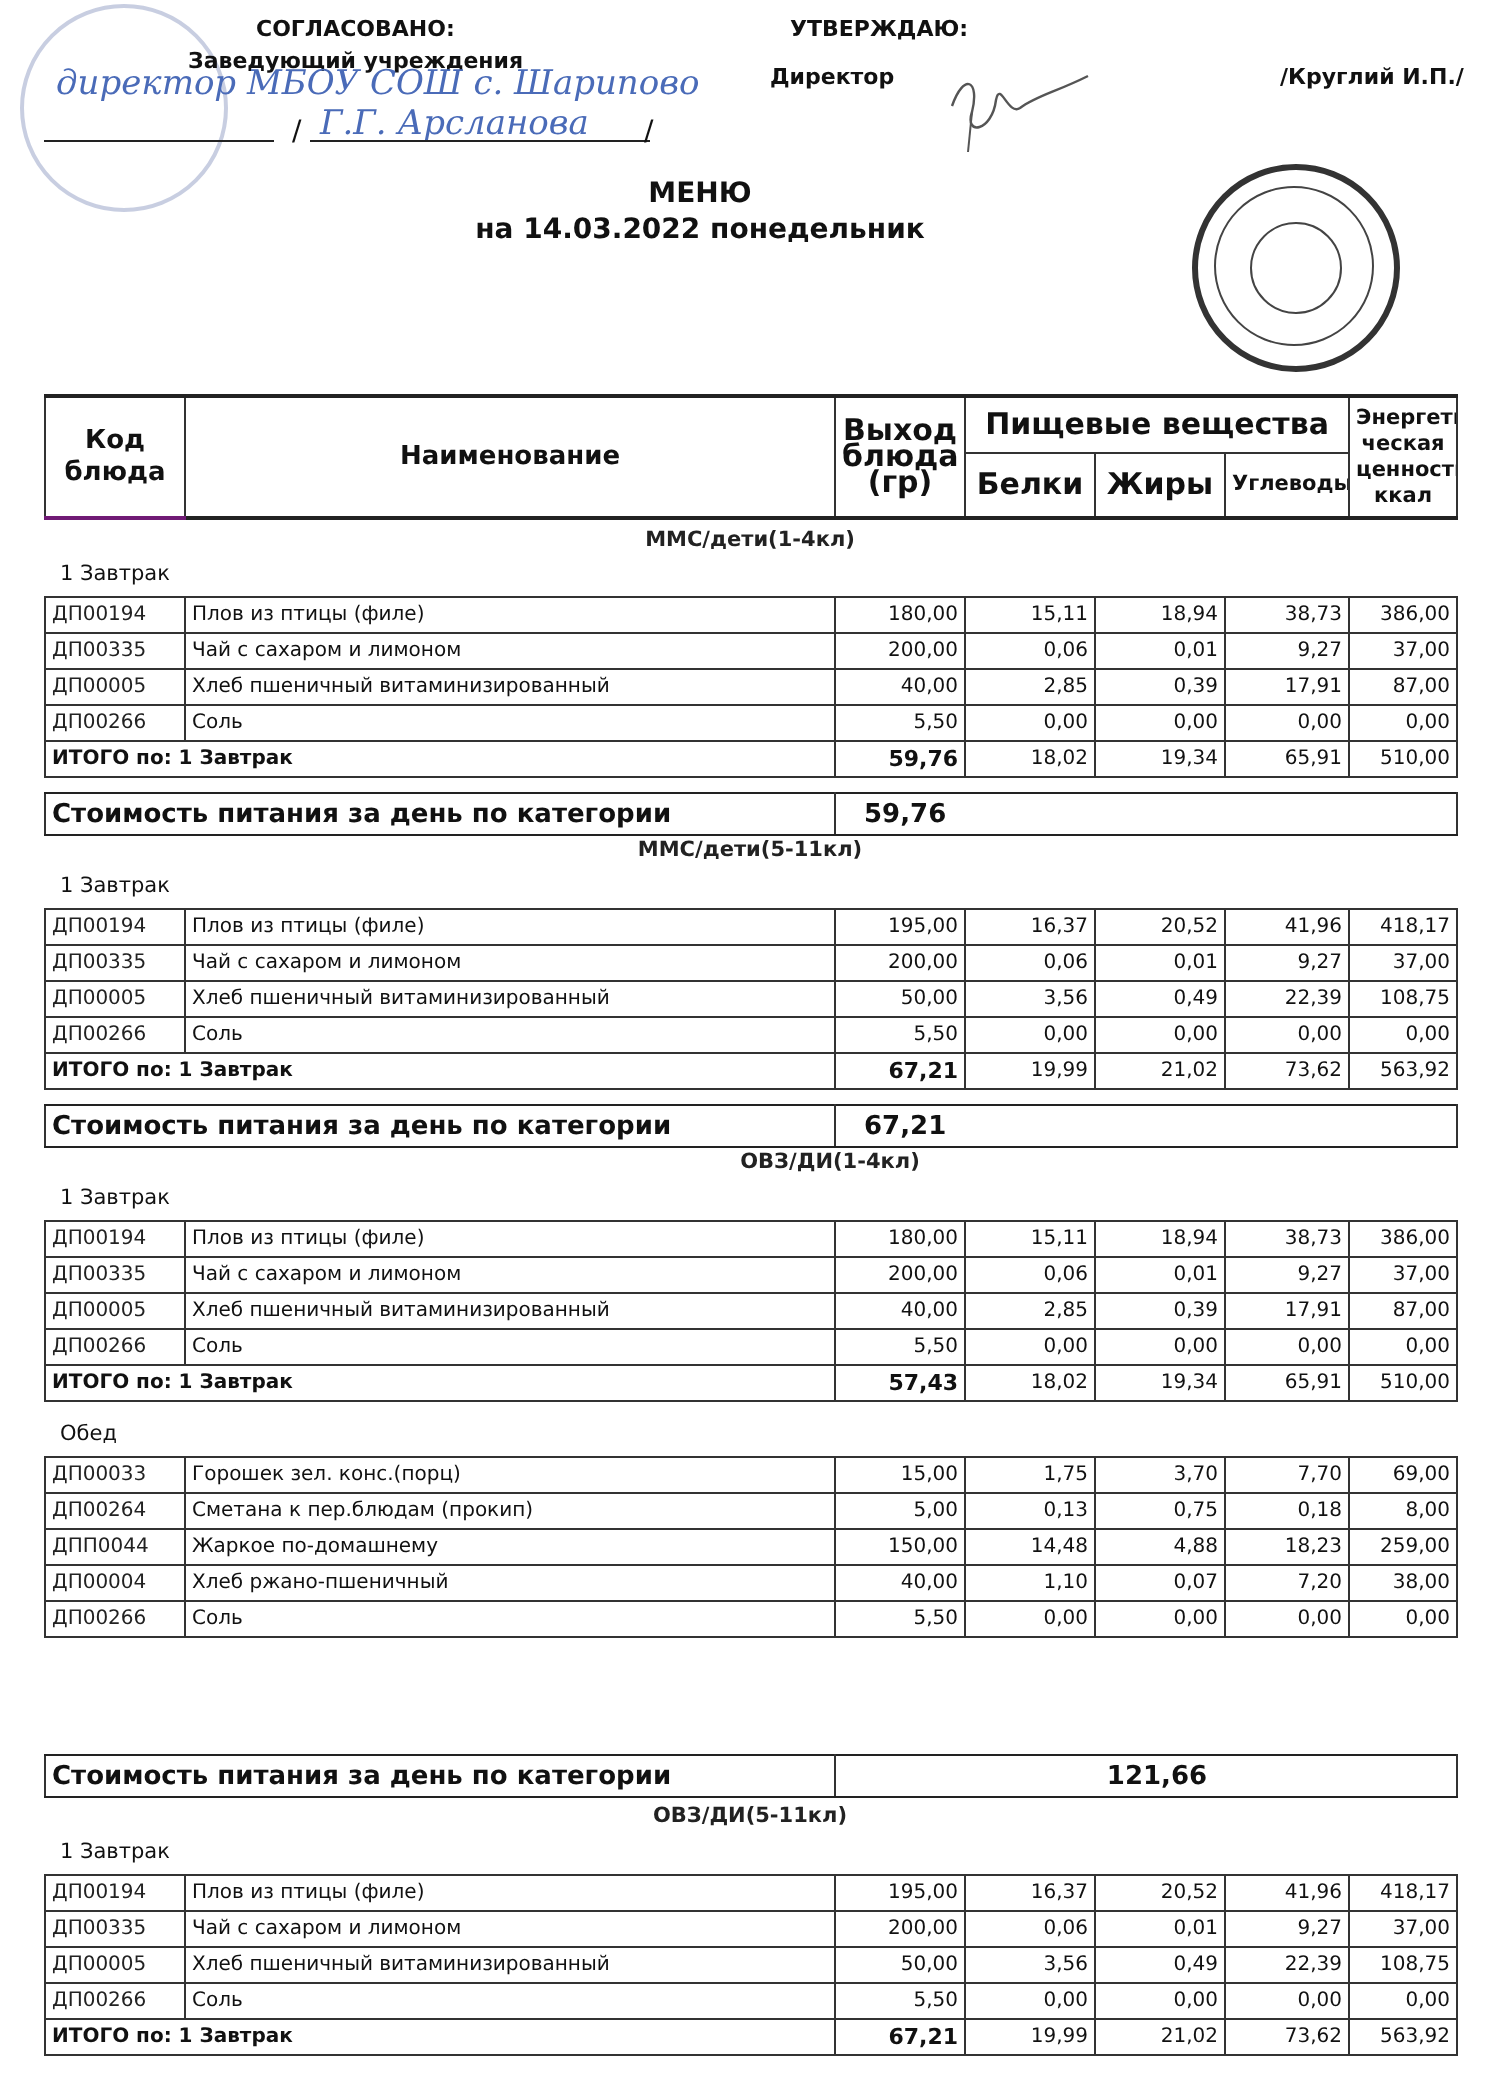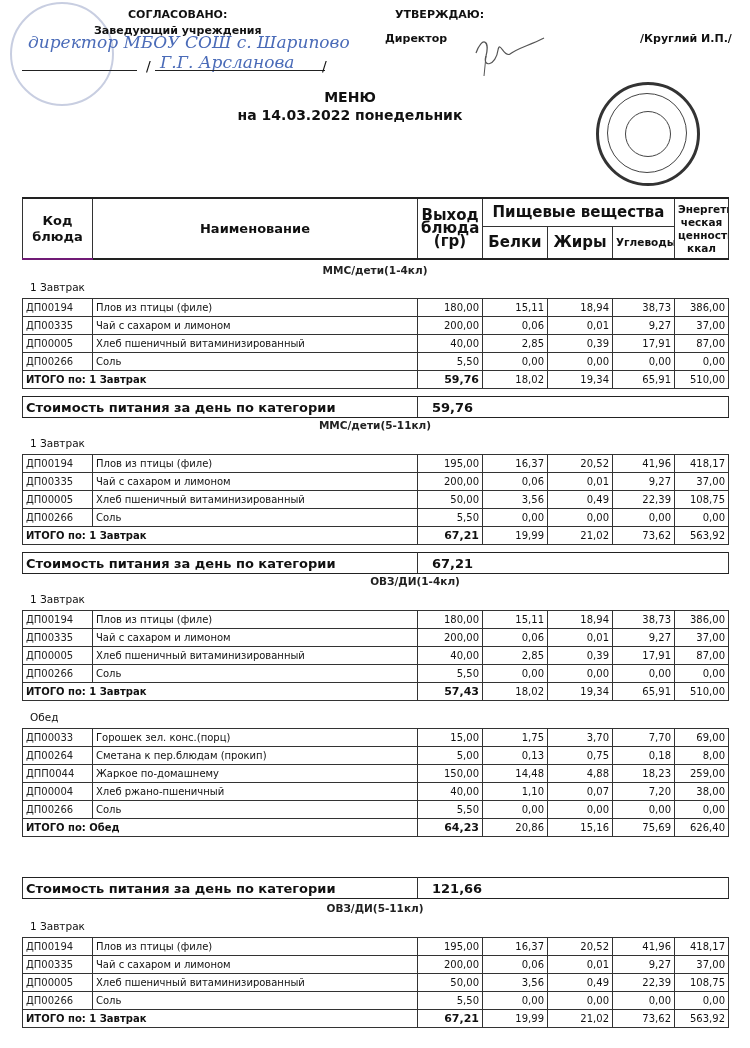--- a/index.html
+++ b/index.html
@@ -335,39 +335,31 @@
         </tr>
         <tr>
           <td class="code">ДП00266</td>
           <td class="">Соль</td>
           <td class="num">5,50</td>
           <td class="num">0,00</td>
           <td class="num">0,00</td>
           <td class="num">0,00</td>
           <td class="num">0,00</td>
         </tr>
-        <tr class="total">
-          <td colspan="2">ИТОГО по: Обед</td>
-          <td class="num" style="font-size:11px;">64,23</td>
-          <td class="num plain" style="font-weight:normal">20,86</td>
-          <td class="num plain" style="font-weight:normal">15,16</td>
-          <td class="num plain" style="font-weight:normal">75,69</td>
-          <td class="num plain" style="font-weight:normal">626,40</td>
-        </tr>
       </tbody>
     </table>
     <table style="top: 877px;">
       <colgroup>
         <col style="width:395px">
         <col style="width:311px">
       </colgroup>
       <tbody>
         <tr class="cost">
           <td>Стоимость питания за день по категории</td>
-          <td style="padding-left:14px;">121,66</td>
+          <td style="padding-left:14px;text-align:center;">121,66</td>
         </tr>
       </tbody>
     </table>
     <div class="cat" style="top: 902px;">ОВЗ/ДИ(5-11кл)</div>
     <div class="meal" style="top: 920px;">1 Завтрак</div>
     <table style="top: 937px;">
       <colgroup>
         <col style="width:70px">
         <col style="width:325px">
         <col style="width:65px">

